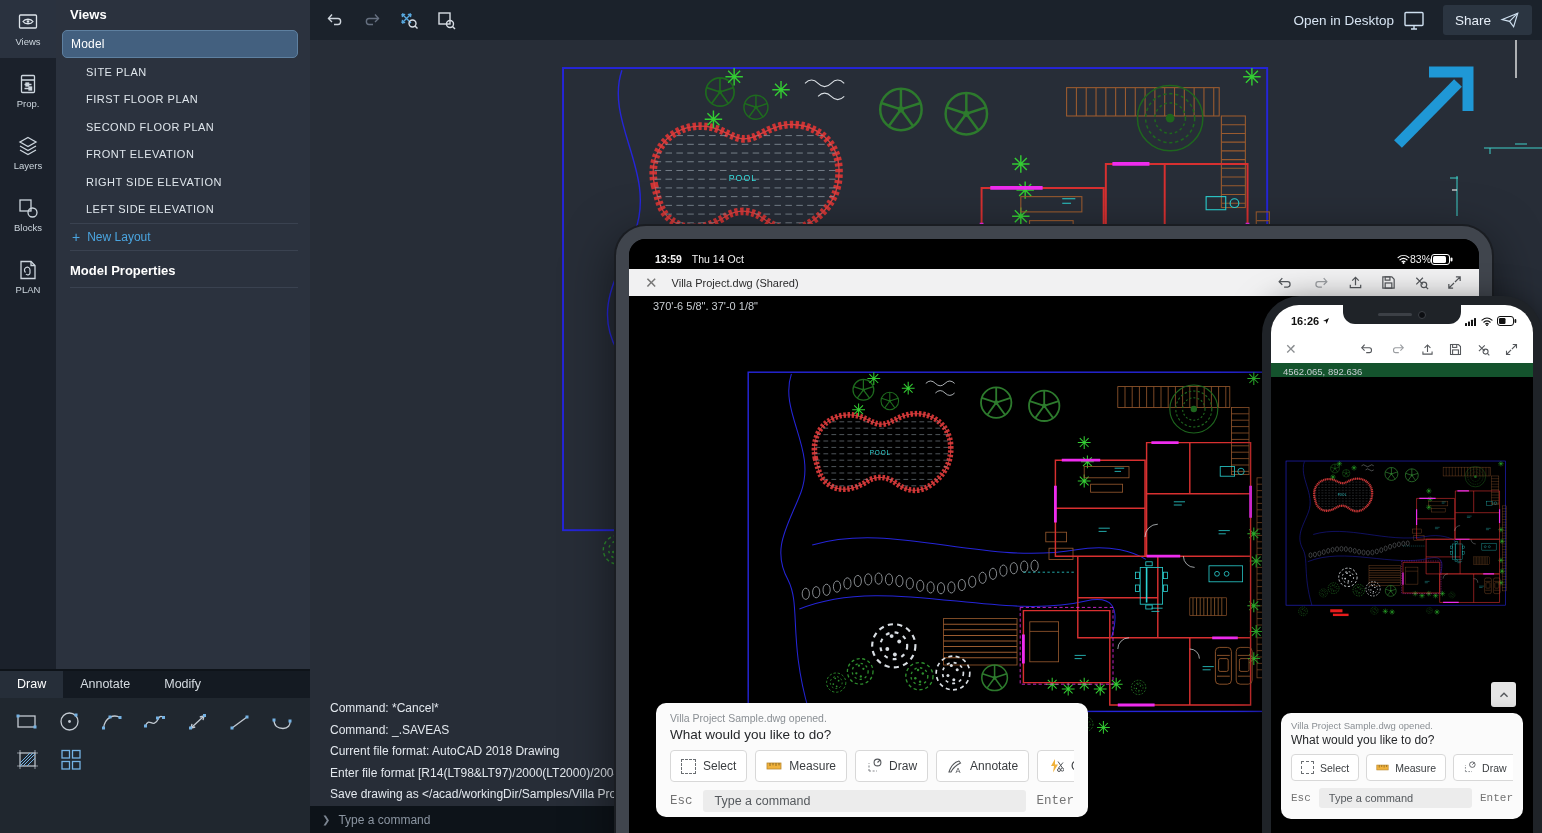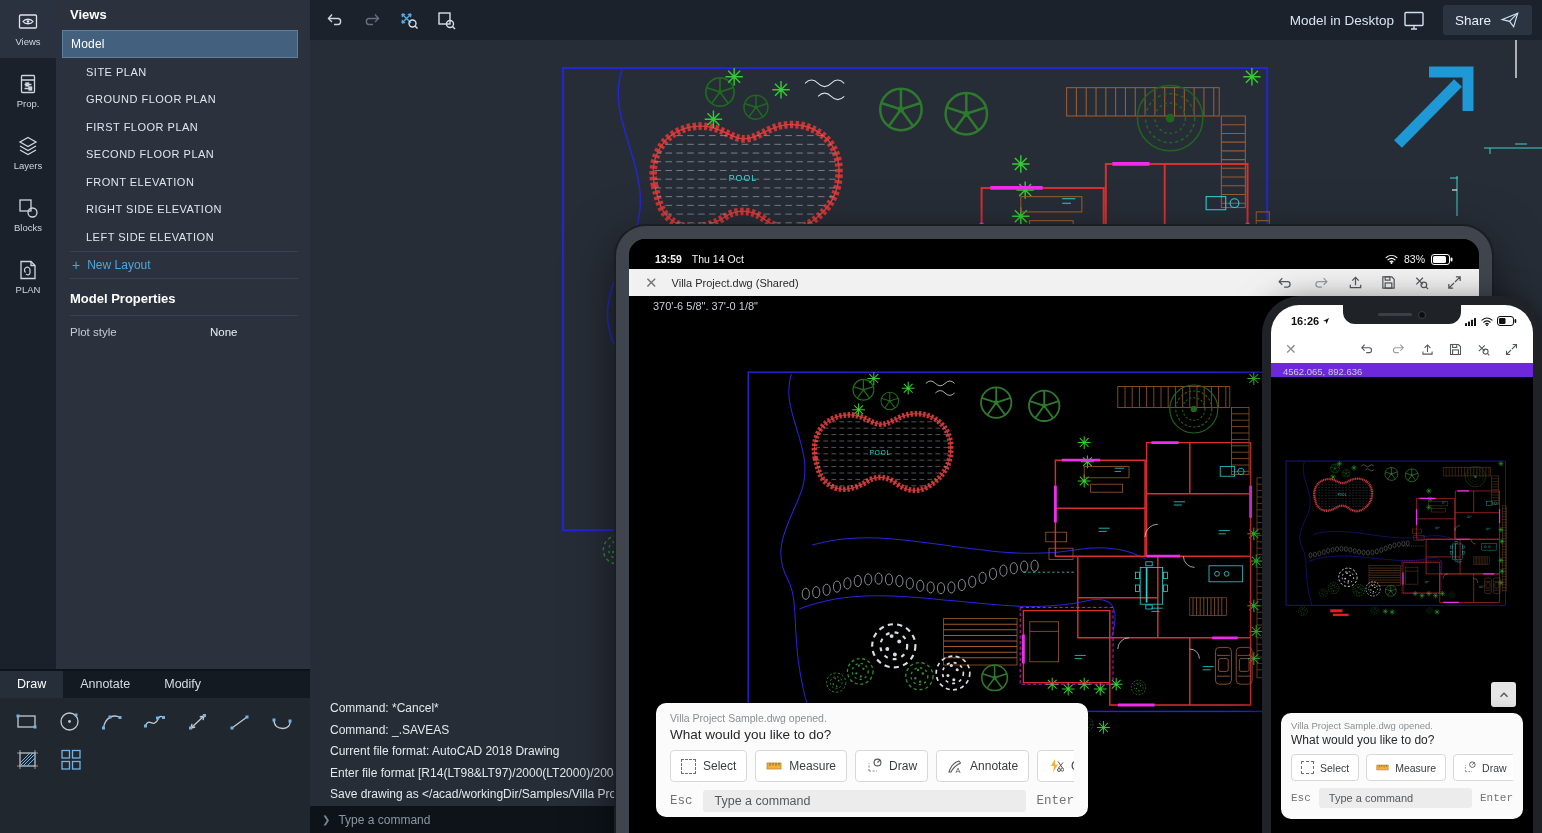--- a/index.html
+++ b/index.html
@@ -10,21 +10,21 @@
   
   .rail{position:absolute;left:0;top:0;width:56px;height:669px;background:#1b212b;z-index:6;}
   .rail-item{width:56px;height:58px;display:flex;flex-direction:column;align-items:center;justify-content:center;gap:3px;margin-bottom:4px;}
   .rail-item.active{background:#2a323f;}
   .rail-label{font-size:9.5px;color:#cdd6de;}
   
   .panel{position:absolute;left:56px;top:0;width:254px;height:669px;background:#2b323e;z-index:6;}
   .panel-title{position:absolute;left:14px;top:7px;font-size:13px;font-weight:bold;color:#fff;}
   .views-list{position:absolute;top:30px;left:0;right:0;}
   .vrow{height:27.5px;display:flex;align-items:center;padding-left:30px;font-size:11px;letter-spacing:.5px;color:#dfe6ec;}
-  .vrow.sel{background:#43607f;border:1px solid #5e80a0;margin:0 12px 0 6px;padding-left:8px;height:26px;border-radius:0;color:#fff;font-size:12px;letter-spacing:.2px;}
+  .vrow.sel{background:#43607f;border:1px solid #5e80a0;margin:0 12px 0 6px;padding-left:8px;height:26px;border-radius:5px;color:#fff;font-size:12px;letter-spacing:.2px;}
   .divider{height:1px;background:#3a4250;margin:0 12px 0 14px;}
   .new-layout{height:26px;display:flex;align-items:center;gap:7px;padding-left:16px;color:#4aa5e0;font-size:12px;}
   .plus{font-size:14px;line-height:12px;}
   .mp-title{margin:12px 0 9px 14px;font-size:13px;font-weight:bold;color:#fff;}
   .plot-row{display:flex;padding:10px 14px 8px;font-size:11.5px;}
   .plot-label{color:#c4ccd4;width:140px;}
   .plot-value{color:#e9eef3;}
   .warning{padding:4px 20px 0 18px;font-size:11px;color:#c4ccd4;line-height:14px;}
   .link{color:#4aa5e0;}
   
@@ -44,21 +44,21 @@
   .canvas{position:absolute;left:310px;top:40px;width:1232px;height:793px;z-index:1;background:#272d37;overflow:hidden;}
   .cmd-history{position:absolute;left:330px;top:698px;z-index:2;font-size:12px;color:#e3e8ee;line-height:21.5px;white-space:nowrap;width:700px;}
   .cmd-bar{position:absolute;left:310px;top:806px;width:1232px;height:27px;background:#0d1319;z-index:2;display:flex;align-items:center;padding-left:12px;gap:8px;color:#8b95a1;font-size:12px;box-sizing:border-box;}
   .prompt-chevron{color:#7c8692;font-size:10px;}
   
   .tablet{position:absolute;left:616px;top:226px;width:850px;height:620px;z-index:3;background:#000;
           border:13px solid #40454d;border-radius:30px;box-shadow:0 0 0 2px #1a1d22,0 14px 50px rgba(0,0,0,.55);}
   .t-screen{position:absolute;inset:0;background:#000;border-radius:16px;overflow:hidden;}
   .t-status{height:26px;display:flex;align-items:flex-end;padding:0 26px 4px;color:#f2f2f2;font-size:10.5px;gap:10px;}
   .t-time{font-weight:bold;}
-  .t-status-right{margin-left:auto;display:flex;align-items:center;gap:6px;}
+  .t-status-right{margin-left:auto;display:flex;align-items:center;}
   .t-titlebar{height:27px;background:#f1f1f2;display:flex;align-items:center;padding:0 16px;gap:14px;}
   .t-close{color:#777;font-size:15px;}
   .t-title{color:#2b2b2b;font-size:11px;}
   .t-ticons{margin-left:auto;display:flex;gap:16px;color:#55585c;align-items:center;}
   .t-coords{height:18px;color:#c9ced3;font-size:11px;padding:4px 0 0 24px;background:#000;}
   .t-canvas{position:absolute;left:0;top:71px;right:0;bottom:0;background:#000;}
   
   .assistant{position:absolute;background:#fbfbfb;border-radius:10px;box-shadow:0 4px 18px rgba(0,0,0,.45);overflow:hidden;box-sizing:border-box;}
   .t-assistant{left:27px;top:464px;width:432px;height:114px;padding:9px 14px;}
   .a-msg{font-size:10.5px;color:#8a8f94;}
@@ -75,21 +75,21 @@
   .p-screen{position:absolute;inset:0;border-radius:28px 28px 0 0;overflow:hidden;background:#000;}
   .p-status{height:28px;background:#fff;display:flex;align-items:center;padding:2px 16px 0 20px;position:relative;}
   .p-time{font-size:11px;font-weight:bold;color:#111;display:flex;align-items:center;gap:3px;}
   .p-status-right{margin-left:auto;display:flex;align-items:center;gap:4px;}
   .notch{position:absolute;top:0;left:50%;transform:translateX(-50%);width:118px;height:19px;background:#1f2328;border-radius:0 0 12px 12px;display:flex;align-items:center;justify-content:center;gap:6px;}
   .notch-speaker{width:34px;height:3.5px;border-radius:2px;background:#3c4046;}
   .notch-cam{width:6px;height:6px;border-radius:50%;background:#0c0e12;border:1px solid #3c4046;}
   .p-toolbar{height:28px;background:#fff;display:flex;align-items:center;padding:0 14px;}
   .p-close{color:#8a8d90;font-size:14px;}
   .p-ticons{margin-left:auto;display:flex;gap:13px;color:#55585c;align-items:center;}
-  .p-coords{height:16px;background:#6d28d9;color:#c9ced3;font-size:9.5px;padding:3px 0 0 12px;}
+  .p-coords{height:16px;background:#14532d;color:#c9ced3;font-size:9.5px;padding:3px 0 0 12px;}
   .p-canvas{position:absolute;left:0;top:72px;right:0;height:300px;background:#000;}
   .p-collapse{position:absolute;right:17px;top:377px;width:25px;height:25px;background:#e6e6e6;border-radius:3px;display:flex;align-items:center;justify-content:center;color:#55585c;}
   .p-assistant{left:10px;right:10px;top:408px;height:106px;padding:7px 10px;position:absolute;}
   .p-assistant .a-msg{font-size:9.5px;}
   .p-assistant .a-q{font-size:12px;margin-top:2px;}
   .p-assistant .a-row{gap:7px;margin-top:7px;}
   .pbtn{display:flex;align-items:center;gap:6px;background:#fff;border:1px solid #d8d8d8;border-radius:4px;padding:0 9px;height:25px;font-size:10.5px;color:#3a3d40;white-space:nowrap;flex:none;}
   .p-assistant .a-cmdrow{margin-top:7px;gap:8px;}
   .p-assistant .a-esc,.p-assistant .a-enter{font-size:11px;}
   .p-assistant .a-input{height:20px;line-height:20px;font-size:11px;padding-left:10px;}
@@ -451,21 +451,21 @@
           <use href="#i-redo"></use>
         </svg>
       <svg class="ic" width="22" height="22">
           <use href="#i-zoomx"></use>
         </svg>
       <svg class="ic" width="22" height="22" style="color:#d7dde4">
           <use href="#i-zoomwin"></use>
         </svg>
     </div>
     <div class="open-desktop">
-      <span>Model in Desktop</span>
+      <span>Open in Desktop</span>
       <svg class="ic" width="22" height="22" style="color:#cfe0f0">
           <use href="#i-monitor"></use>
         </svg>
     </div>
     <div class="share-btn">
       <span>Share</span>
       <svg class="ic" width="20" height="20" style="color:#cfe0f0">
           <use href="#i-plane"></use>
         </svg>
     </div>
@@ -684,38 +684,33 @@
         </svg>
       <span class="rail-label">PLAN</span>
     </div>
   </div>
 
   <div class="panel">
     <div class="panel-title">Views</div>
     <div class="views-list">
       <div class="vrow sel">Model</div>
       <div class="vrow">SITE PLAN</div>
-      <div class="vrow">GROUND FLOOR PLAN</div>
       <div class="vrow">FIRST FLOOR PLAN</div>
       <div class="vrow">SECOND FLOOR PLAN</div>
       <div class="vrow">FRONT ELEVATION</div>
       <div class="vrow">RIGHT SIDE ELEVATION</div>
       <div class="vrow">LEFT SIDE ELEVATION</div>
       <div class="divider"></div>
       <div class="new-layout">
         <span class="plus">+</span>
         <span>New Layout</span>
       </div>
       <div class="divider"></div>
       <div class="mp-title">Model Properties</div>
       <div class="divider"></div>
-      <div class="plot-row">
-        <span class="plot-label">Plot style</span>
-        <span class="plot-value">None</span>
-      </div>
     </div>
   </div>
 
   <div class="ribbon">
     <div class="tabs">
       <span class="tab active">Draw</span>
       <span class="tab">Annotate</span>
       <span class="tab">Modify</span>
     </div>
     <div class="tools">

